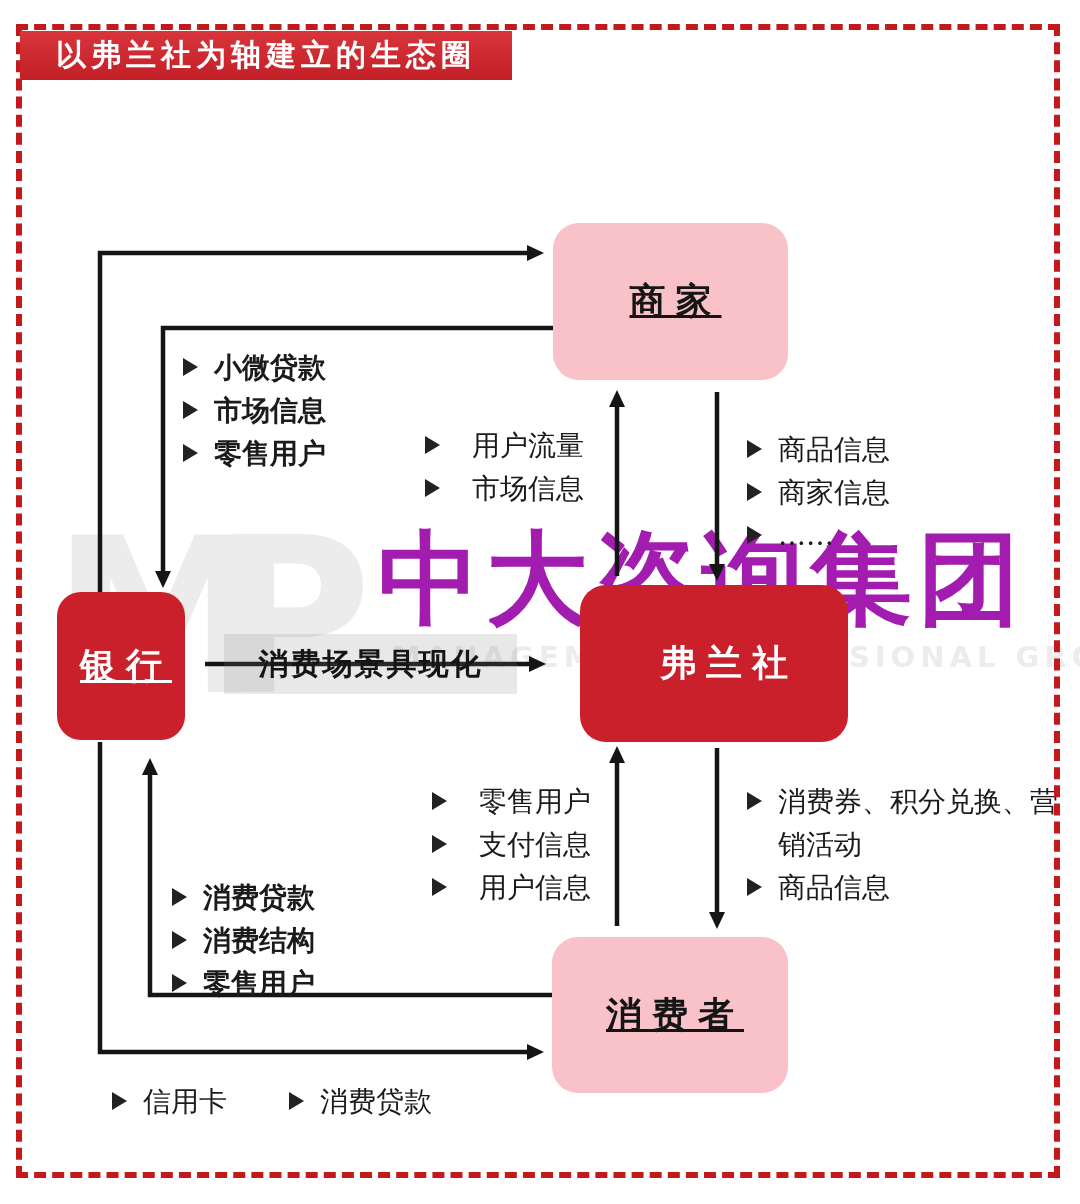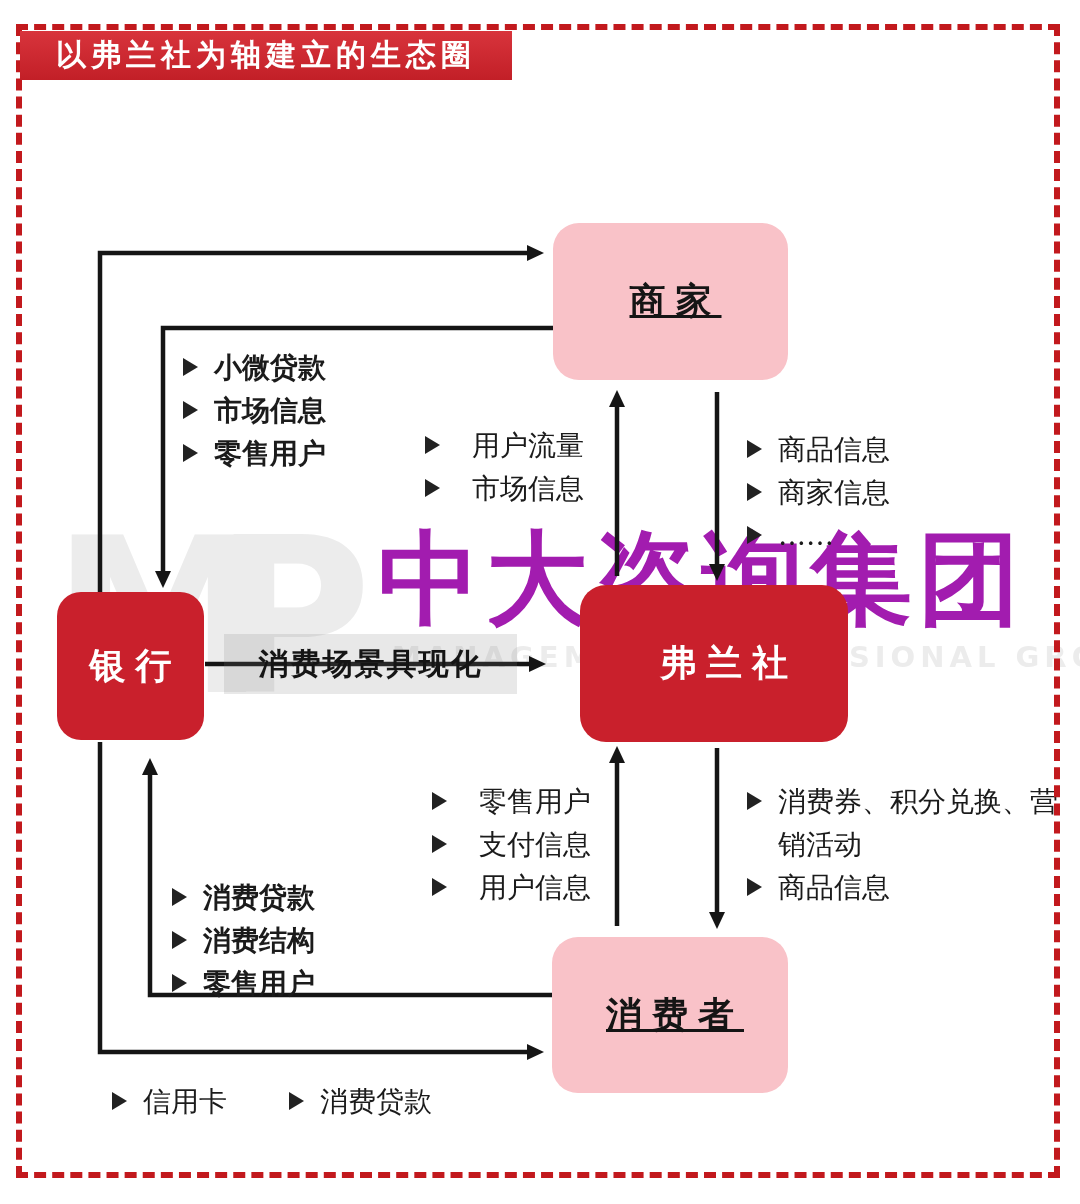--- a/index.html
+++ b/index.html
@@ -18,21 +18,21 @@
   .wm-cn{left:378px;top:512px;font-size:102px;font-weight:700;color:#a21caf;letter-spacing:6px;}
   .wm-en{left:392px;top:640px;font-size:29px;font-weight:700;color:#ececec;letter-spacing:5px;}
   
   svg.arrows{position:absolute;left:0;top:0;z-index:2;}
   
   .node{position:absolute;z-index:3;display:flex;align-items:center;justify-content:center;
         border-radius:26px;font-weight:700;font-size:36px;letter-spacing:10px;text-indent:10px;}
   .node.red{background:#c9202c;color:#ffffff;}
   .node.pink{background:#f9c2c8;color:#151515;text-decoration:underline;}
   .n-merchants{left:553px;top:223px;width:235px;height:157px;}
-  .n-bank{left:57px;top:592px;width:147px;height:148px;border-radius:24px;}
+  .n-bank{left:57px;top:592px;width:128px;height:148px;border-radius:24px;text-decoration:underline;}
   .n-fulanshe{left:580px;top:585px;width:248px;height:157px;padding-left:20px;}
   .n-consumers{left:552px;top:937px;width:236px;height:156px;}
   
   .conn{position:absolute;left:224px;top:634px;width:293px;height:60px;z-index:3;
         background:rgba(125,125,125,0.18);display:flex;align-items:center;justify-content:center;}
   .conn span{font-weight:700;font-size:30px;color:#151515;letter-spacing:2px;}
   
   .bgroup{position:absolute;z-index:3;color:#1b1b1b;font-size:28px;}
   .bitem{display:flex;align-items:flex-start;line-height:43px;}
   .tri{width:0;height:0;border-left:15px solid #222;border-top:9px solid transparent;

